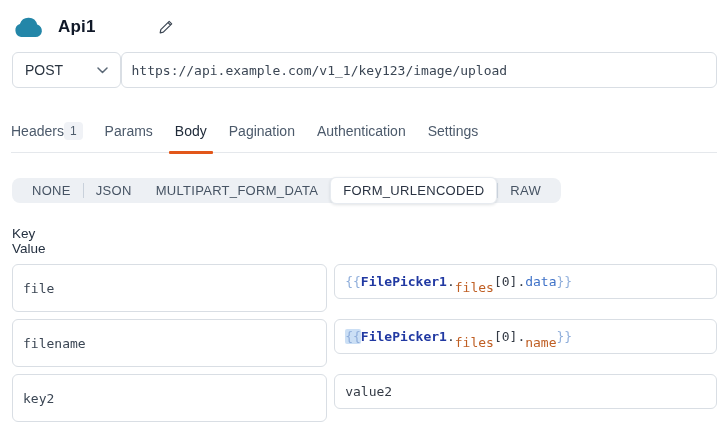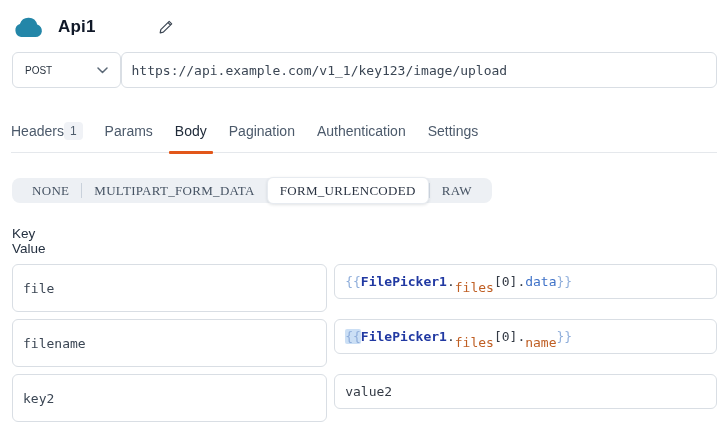--- a/index.html
+++ b/index.html
@@ -11,39 +11,39 @@
   
   .header { display:flex; align-items:center; margin:10px 0 0 12px; height:34px; }
   .cloud-icon { width:32px; height:22px; display:block; }
   .page-title { font-size:17px; font-weight:700; color:#101828; margin-left:14px; letter-spacing:.2px; }
   .edit-btn { background:none; border:none; margin-left:62px; cursor:pointer; display:flex; align-items:center; }
   
   .request-row { display:flex; margin:8px 0 0 12px; }
   .method-select {
     width:109px; height:36px; border:1px solid #D9DEE4; border-radius:6px;
     display:flex; align-items:center; justify-content:space-between;
-    padding:0 12px; font-size:10px; color:#2A3440; cursor:pointer; background:#fff;
+    padding:0 12px; font-size:14px; color:#2A3440; cursor:pointer; background:#fff;
   }
   .url-input {
     margin-left:0; width:600px; height:36px; border:1px solid #D9DEE4; border-radius:6px;
     padding:0 10px; font-family:"DejaVu Sans Mono", monospace; font-size:13px; color:#3B4654;
     background:#fff; outline:none;
   }
   
   .tabs { display:flex; gap:22px; margin:34px 0 0 11px; border-bottom:1px solid #E5E8EC; width:706px; }
   .tab { display:flex; align-items:center; gap:0; padding:0 0 12px 0; font-size:14px; color:#4C5A6B;
          background:none; border:none; cursor:pointer; position:relative; font-family:inherit; }
   .tab.active { color:#202B3A; }
   .tab.active::after { content:""; position:absolute; left:-6px; right:-6px; bottom:-2px; height:3px;
                        background:var(--accent,#E2571A); border-radius:1px; }
   .tab-badge { background:#F0F2F6; color:#4E5C6B; font-size:12px; line-height:1;
                padding:3px 6px; border-radius:4px; }
   
   .segmented { display:inline-flex; align-items:center; margin:25px 0 0 12px; height:25px;
-               background:#EDF0F4; border-radius:8px; padding:0 8px;font-family:Liberation Serif, serif; }
+               background:#EDF0F4; border-radius:8px; padding:0 8px; }
   .segment { background:none; border:none; font-family:inherit; font-size:13px; color:#465363;
              letter-spacing:.3px; padding:0 12px; height:27px; cursor:pointer; border-radius:6px; }
   .segment.active { background:#fff; color:#2A3342; box-shadow:0 1px 3px rgba(20,30,50,.12);
                     border:1px solid #E7EBF0; }
   .seg-divider { width:1px; height:15px; background:#C9D1DB; }
   
   .kv-labels { display:flex; margin:23px 0 8px 12px; font-size:13.5px; color:#243040;flex-direction:column; }
   .kv-labels .col-key { width:328px; }
   .kv-row { display:flex; gap:7px; margin:0 0 7px 12px; }
   .key-input {
@@ -115,20 +115,21 @@
     </button>
     <button class="tab">
       <span>Settings</span>
     </button>
   </div>
 
   
   <div class="segmented">
     <button class="segment">NONE</button>
     <span class="seg-divider"></span>
+    <button class="segment">JSON</button>
     <button class="segment">MULTIPART_FORM_DATA</button>
     <button class="segment active">FORM_URLENCODED</button>
     <span class="seg-divider"></span>
     <button class="segment">RAW</button>
   </div>
 
   
   <div class="kv-labels">
     <span class="col-key">Key</span>
     <span class="col-value">Value</span>

